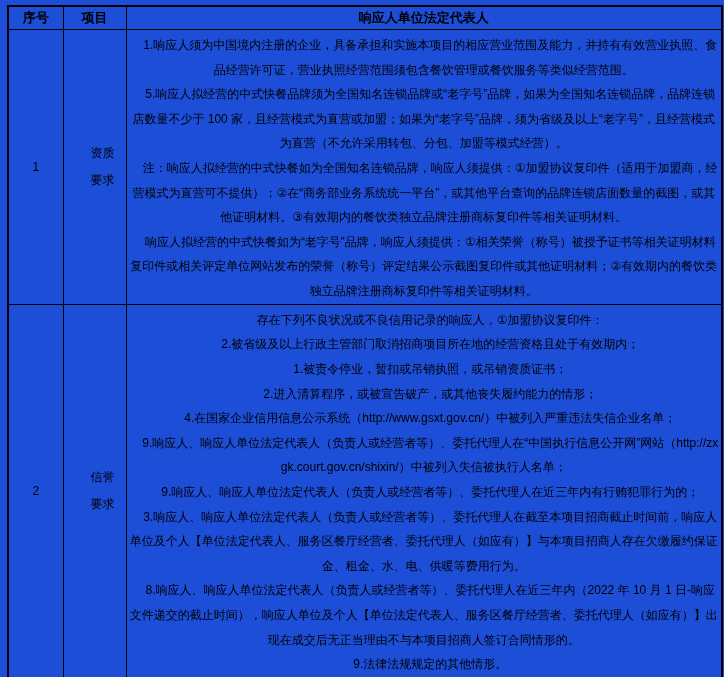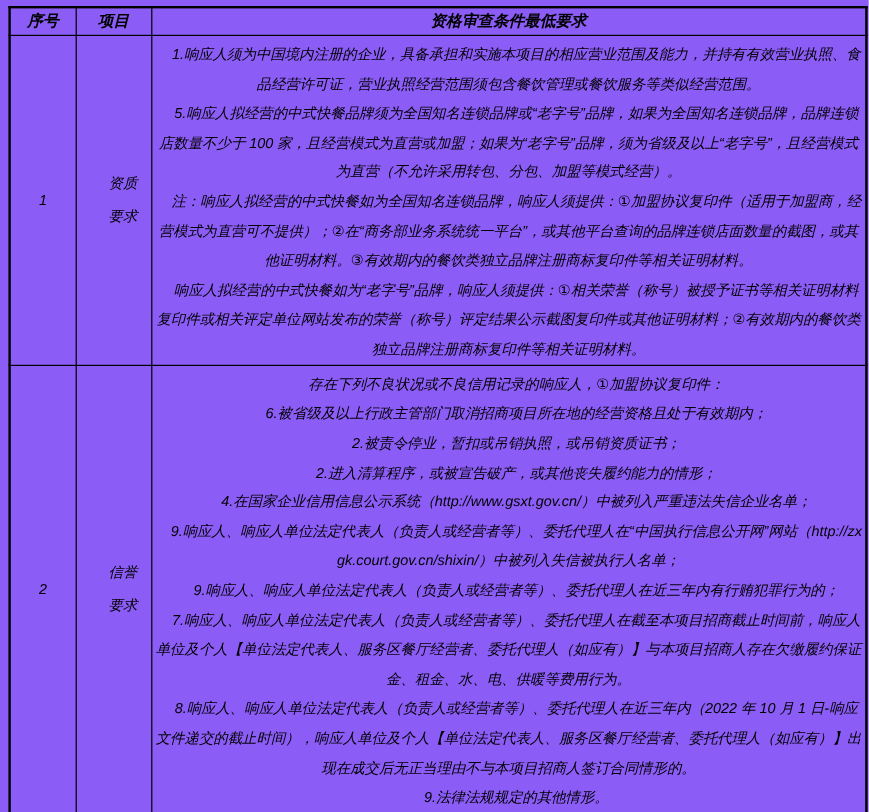--- a/index.html
+++ b/index.html
@@ -5,23 +5,22 @@
   * { margin: 0; padding: 0; box-sizing: border-box; }
   html, body {
     background: #ffffff;
     font-family: "Liberation Sans", "DejaVu Sans", sans-serif;
     color: #000000;
   }
   .page {
     position: relative;
     width: 724px;
     height: 677px;
-    background: #8b5cf6;
+    background: #1d4ed8;
     overflow: hidden;
-    font-style: italic;
   }
   table.qual {
     position: absolute;
     left: 7px;
     top: 5px;
     width: 714px;
     border-collapse: collapse;
     table-layout: fixed;
     border: 2px solid #000000;
   }
@@ -75,21 +74,21 @@
   <table class="qual">
     <colgroup>
       <col class="c1">
         <col class="c2">
         <col class="c3">
     </colgroup>
     <thead>
       <tr>
         <th>序号</th>
         <th>项目</th>
-        <th>资格审查条件最低要求</th>
+        <th>响应人单位法定代表人</th>
       </tr>
     </thead>
     <tbody>
       <tr class="row-1">
         <td class="cell-num">1</td>
         <td class="cell-item">
           <div class="item-line">资质</div>
           <div class="item-line">要求</div>
         </td>
         <td class="cell-req">
@@ -100,26 +99,26 @@
         </td>
       </tr>
       <tr class="row-2">
         <td class="cell-num">2</td>
         <td class="cell-item">
           <div class="item-line">信誉</div>
           <div class="item-line">要求</div>
         </td>
         <td class="cell-req">
           <p>存在下列不良状况或不良信用记录的响应人，①加盟协议复印件：</p>
-          <p>6.被省级及以上行政主管部门取消招商项目所在地的经营资格且处于有效期内；</p>
-          <p>2.被责令停业，暂扣或吊销执照，或吊销资质证书；</p>
+          <p>2.被省级及以上行政主管部门取消招商项目所在地的经营资格且处于有效期内；</p>
+          <p>1.被责令停业，暂扣或吊销执照，或吊销资质证书；</p>
           <p>2.进入清算程序，或被宣告破产，或其他丧失履约能力的情形；</p>
           <p>4.在国家企业信用信息公示系统（http://www.gsxt.gov.cn/）中被列入严重违法失信企业名单；</p>
           <p>9.响应人、响应人单位法定代表人（负责人或经营者等）、委托代理人在“中国执行信息公开网”网站（http://zxgk.court.gov.cn/shixin/）中被列入失信被执行人名单；</p>
           <p>9.响应人、响应人单位法定代表人（负责人或经营者等）、委托代理人在近三年内有行贿犯罪行为的；</p>
-          <p>7.响应人、响应人单位法定代表人（负责人或经营者等）、委托代理人在截至本项目招商截止时间前，响应人单位及个人【单位法定代表人、服务区餐厅经营者、委托代理人（如应有）】与本项目招商人存在欠缴履约保证金、租金、水、电、供暖等费用行为。</p>
+          <p>3.响应人、响应人单位法定代表人（负责人或经营者等）、委托代理人在截至本项目招商截止时间前，响应人单位及个人【单位法定代表人、服务区餐厅经营者、委托代理人（如应有）】与本项目招商人存在欠缴履约保证金、租金、水、电、供暖等费用行为。</p>
           <p>8.响应人、响应人单位法定代表人（负责人或经营者等）、委托代理人在近三年内（2022 年 10 月 1 日-响应文件递交的截止时间），响应人单位及个人【单位法定代表人、服务区餐厅经营者、委托代理人（如应有）】出现在成交后无正当理由不与本项目招商人签订合同情形的。</p>
           <p>9.法律法规规定的其他情形。</p>
         </td>
       </tr>
     </tbody>
   </table>
 </div>
 
 </body></html>

